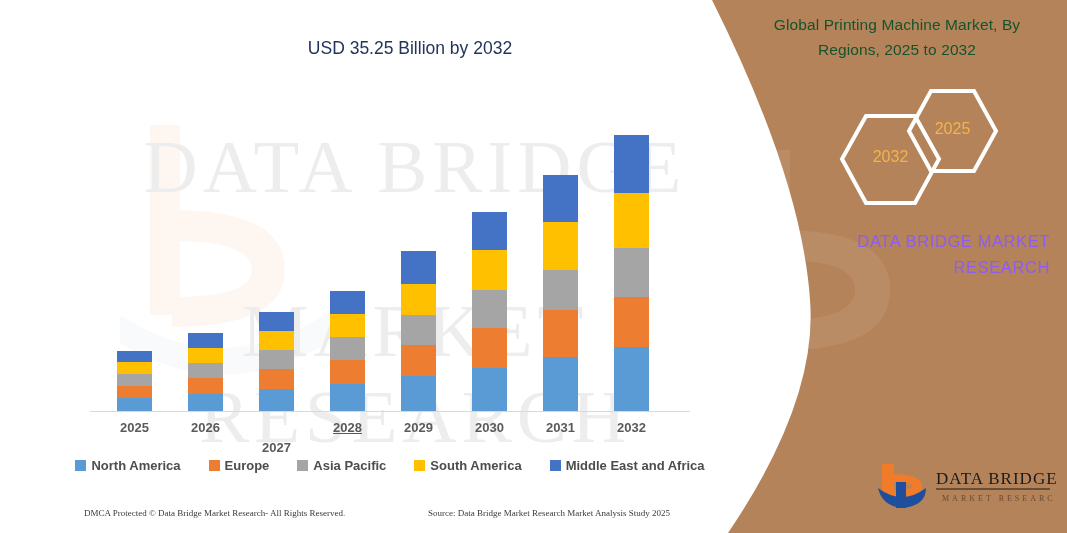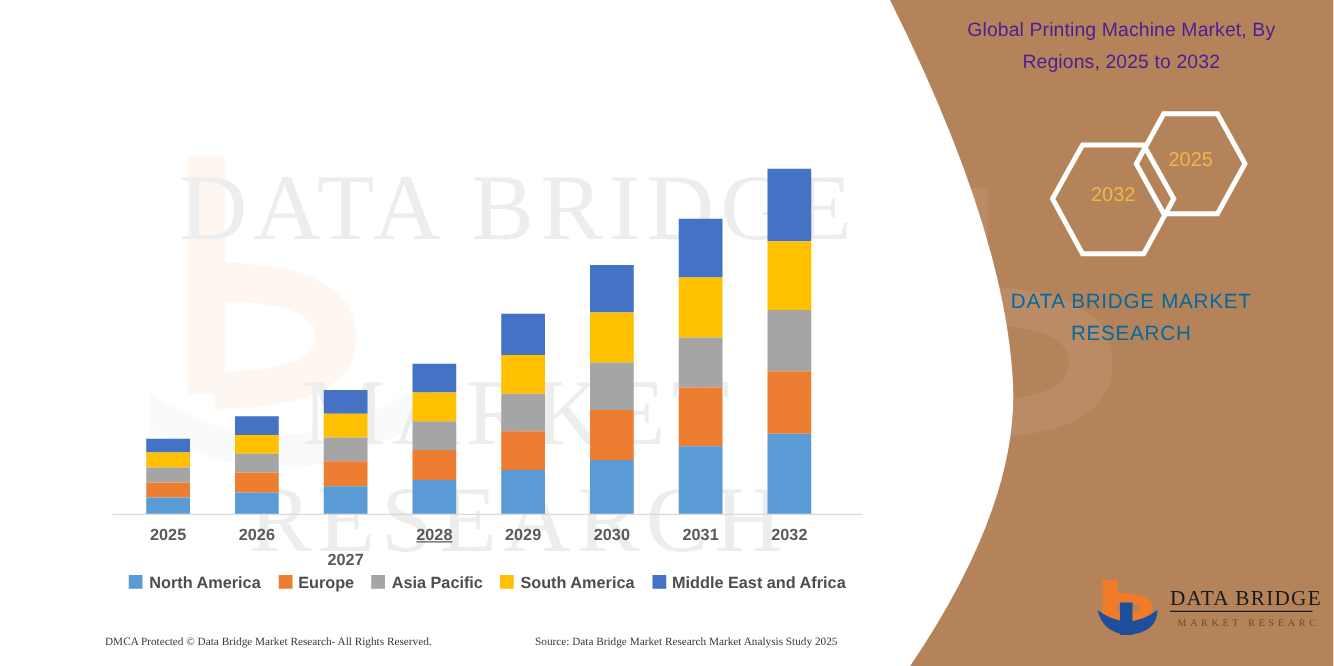--- a/index.html
+++ b/index.html
@@ -4,29 +4,29 @@
 <style>
   html,body{margin:0;padding:0;}
   body{width:1067px;height:533px;background:#fff;font-family:"Liberation Sans",sans-serif;overflow:hidden;}
   #root{position:relative;width:1067px;height:533px;background:#ffffff;overflow:hidden;}
 
   
   .panel{position:absolute;top:0;right:0;width:367px;height:533px;}
   .panel svg{display:block;width:367px;height:533px;}
 
   .panel-title{position:absolute;top:12px;left:742px;width:310px;text-align:center;
-    color:#4c1d95;font-size:15.5px;line-height:25px;letter-spacing:.1px;}
+    color:#14532d;font-size:15.5px;line-height:25px;letter-spacing:.1px;}
 
   .hexwrap{position:absolute;left:820px;top:100px;width:200px;height:110px;}
   .hex{position:absolute;}
   .hex svg{display:block;}
   .hex-label{position:absolute;width:100%;text-align:center;color:#F2B44B;font-size:16px;}
 
-  .brand{position:absolute;left:760px;top:228px;width:290px;text-align:center;
-    color:#0369a1;font-size:16.5px;line-height:26px;letter-spacing:.6px;}
+  .brand{position:absolute;left:760px;top:228px;width:290px;text-align:right;
+    color:#8b5cf6;font-size:16.5px;line-height:26px;letter-spacing:.6px;}
 
   .logo{position:absolute;left:876px;top:462px;width:180px;height:48px;}
   .logo svg{display:block;}
 
   
   .chart-title{position:absolute;left:110px;top:34px;width:600px;text-align:center;
     color:#24345c;font-size:17.5px;line-height:28px;}
 
   .watermark{position:absolute;left:135px;top:120px;width:560px;height:290px;
     pointer-events:none;user-select:none;}
@@ -38,21 +38,21 @@
   .axis-line{position:absolute;left:0;bottom:0;width:600px;height:1px;background:#d9d9d9;}
 
   .bar{position:absolute;bottom:1px;width:35px;}
   .seg{width:100%;}
 
   .xlabels{position:absolute;left:90px;top:420px;width:600px;height:22px;}
   .xlab{position:absolute;width:60px;text-align:center;color:#5a5a5a;
     font-size:13px;font-weight:bold;}
 
   .legend{position:absolute;left:95px;top:455px;width:590px;height:20px;
-    display:flex;align-items:center;justify-content:center;gap:14px;}
+    display:flex;align-items:center;justify-content:center;gap:28px;}
   .lg-item{display:flex;align-items:center;gap:5px;}
   .lg-swatch{width:11px;height:11px;flex:none;}
   .lg-text{color:#4d4d4d;font-size:13px;font-weight:bold;white-space:nowrap;}
 
   .footer{position:absolute;left:0;top:508px;width:710px;height:20px;}
   .foot-l{position:absolute;left:84px;top:0;color:#3a3a3a;font-size:9px;
     font-family:"Liberation Serif",serif;}
   .foot-r{position:absolute;left:428px;top:0;color:#3a3a3a;font-size:9px;
     font-family:"Liberation Serif",serif;}
 </style>
@@ -67,20 +67,21 @@
         <path d="M40 10 L70 10 L70 200 L40 200 Z" fill="#fdeee4"></path>
         <path d="M62 95 Q175 95 175 155 Q175 212 62 212 L62 182 Q142 182 142 155 Q142 126 62 126 Z" fill="#fdeee4"></path>
         <path d="M10 200 Q115 268 220 196 L220 226 Q115 292 10 228 Z" fill="#f3f6fb"></path>
       </svg>
     </div>
     <div class="wm-text" style="top:4px">DATA BRIDGE</div>
     <div class="wm-text" style="top:168px">MARKET RESEARCH</div>
   </div>
 
   <div class="chart-title">
+    <div>USD 35.25 Billion by 2032</div>
   </div>
 
   <div class="plot">
     <div class="axis-line"></div>
     <div id="bars">
         <div class="bar" style="left: 27px;">
           <div class="seg" style="height: 11px; background: rgb(68, 114, 196);"></div>
           <div class="seg" style="height: 12px; background: rgb(255, 192, 0);"></div>
           <div class="seg" style="height: 12px; background: rgb(165, 165, 165);"></div>
           <div class="seg" style="height: 12px; background: rgb(237, 125, 49);"></div>

